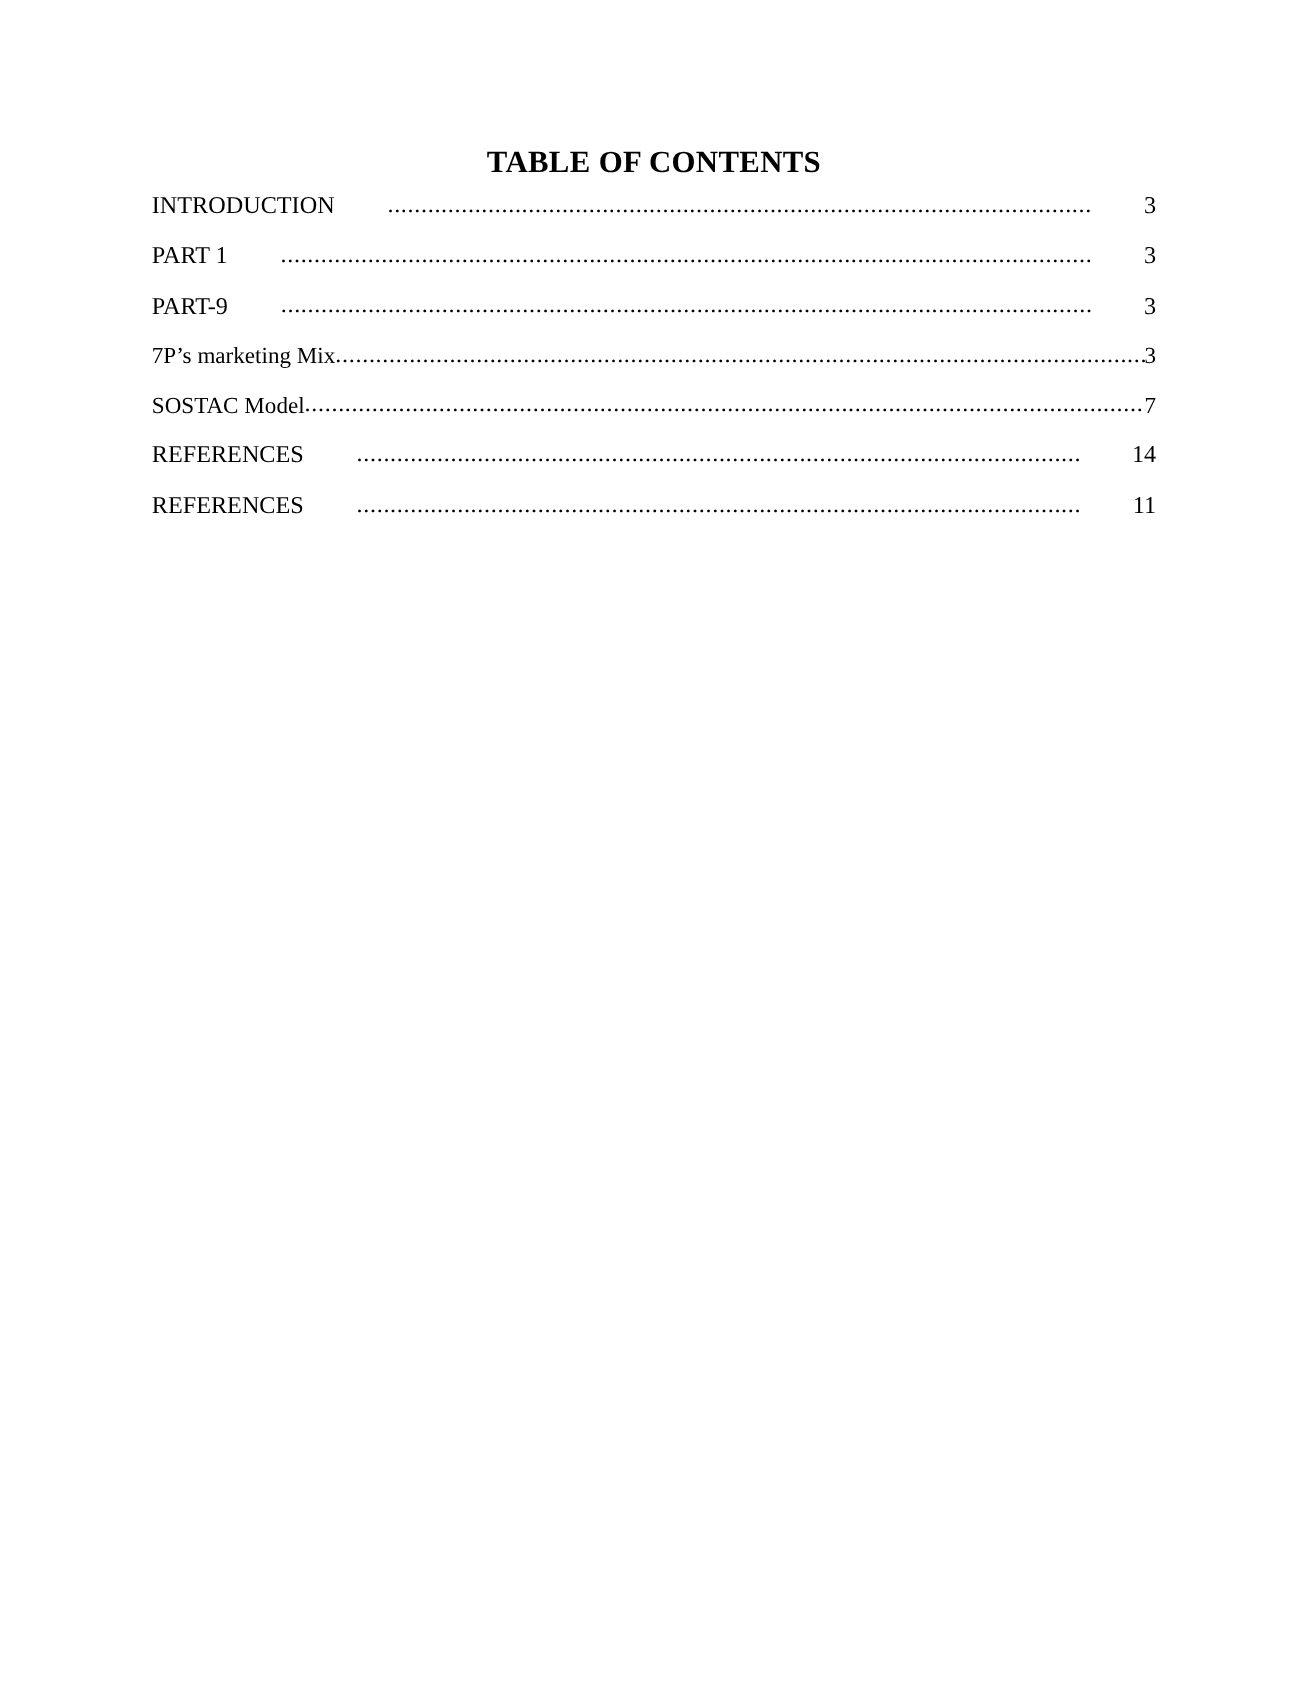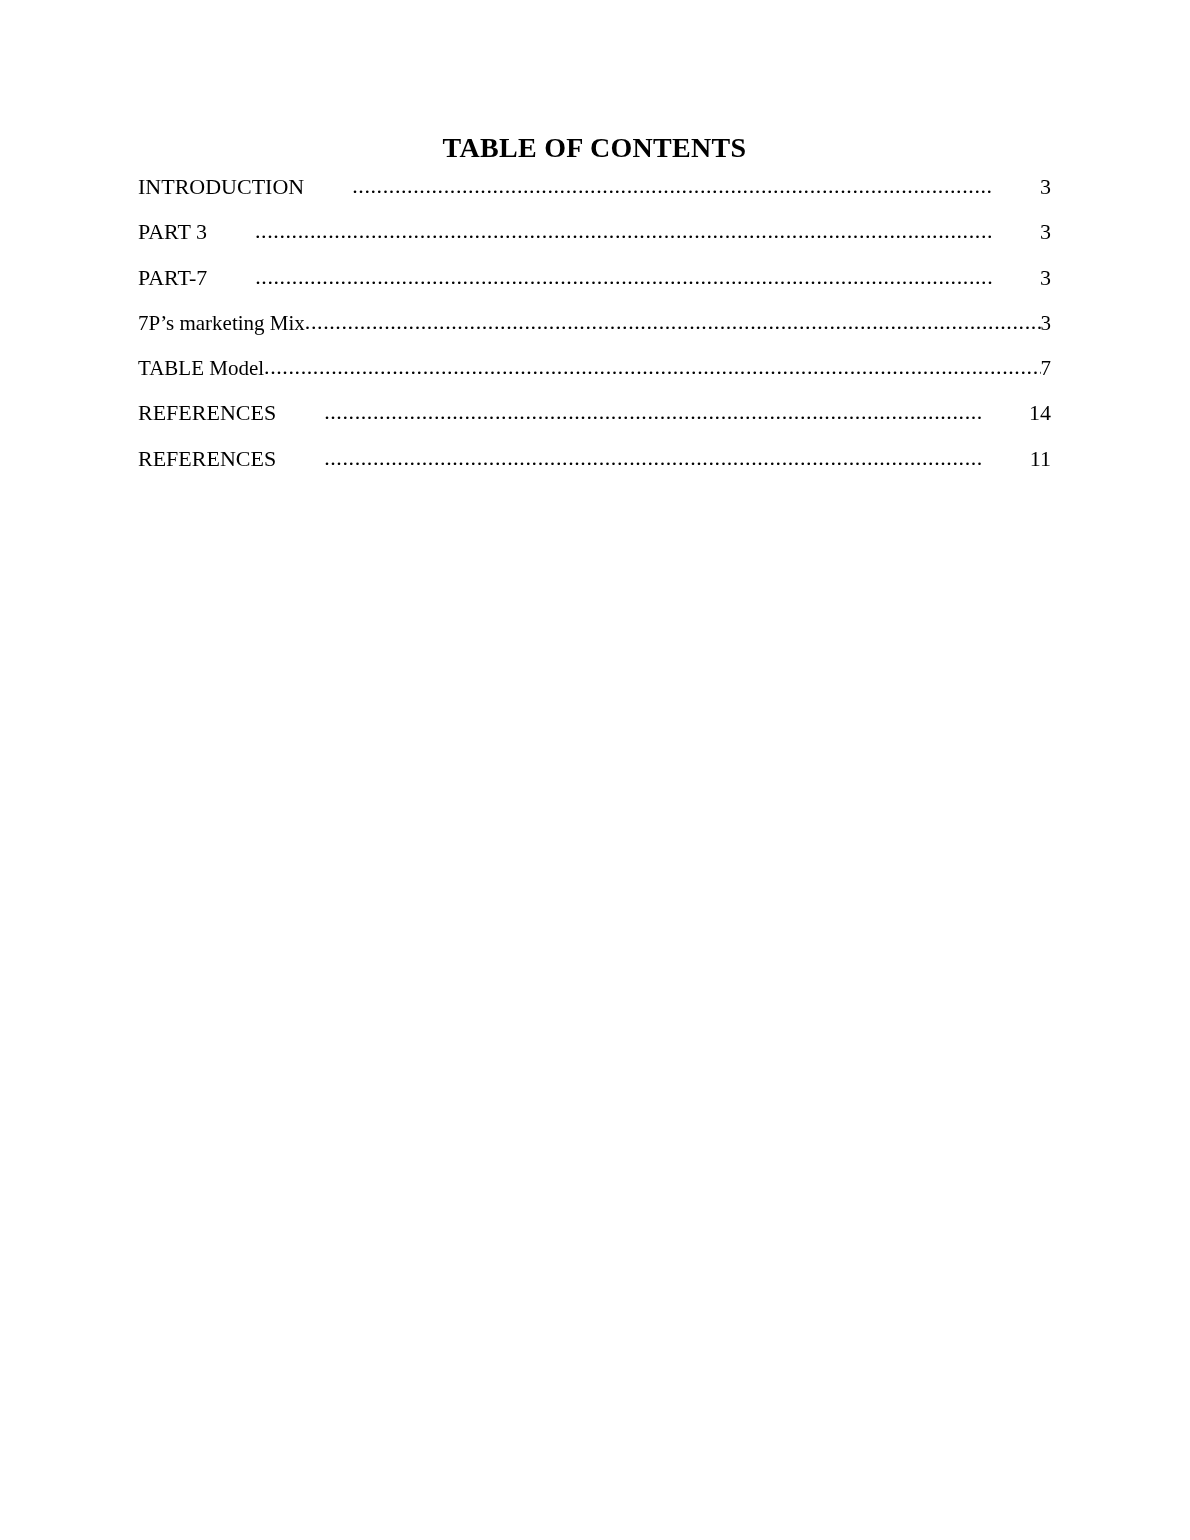--- a/index.html
+++ b/index.html
@@ -86,39 +86,39 @@
     <h1 class="toc-title">TABLE OF CONTENTS</h1>
     <ul class="toc-list">
 
       <li class="toc-entry level-1">
         <span class="toc-label">INTRODUCTION</span>
         <span class="toc-dots">......................................................................................................................................................................................................................................</span>
         <span class="toc-page">3</span>
       </li>
 
       <li class="toc-entry level-1">
-        <span class="toc-label">PART 3</span>
+        <span class="toc-label">PART 1</span>
         <span class="toc-dots">......................................................................................................................................................................................................................................</span>
         <span class="toc-page">3</span>
       </li>
 
       <li class="toc-entry level-1">
-        <span class="toc-label">PART-7</span>
+        <span class="toc-label">PART-9</span>
         <span class="toc-dots">......................................................................................................................................................................................................................................</span>
         <span class="toc-page">3</span>
       </li>
 
       <li class="toc-entry level-2">
         <span class="toc-label">7P’s marketing Mix</span>
         <span class="toc-dots">......................................................................................................................................................................................................................................</span>
         <span class="toc-page">3</span>
       </li>
 
       <li class="toc-entry level-2">
-        <span class="toc-label">TABLE Model</span>
+        <span class="toc-label">SOSTAC Model</span>
         <span class="toc-dots">......................................................................................................................................................................................................................................</span>
         <span class="toc-page">7</span>
       </li>
 
       <li class="toc-entry level-1">
         <span class="toc-label">REFERENCES</span>
         <span class="toc-dots">......................................................................................................................................................................................................................................</span>
         <span class="toc-page">14</span>
       </li>
 

